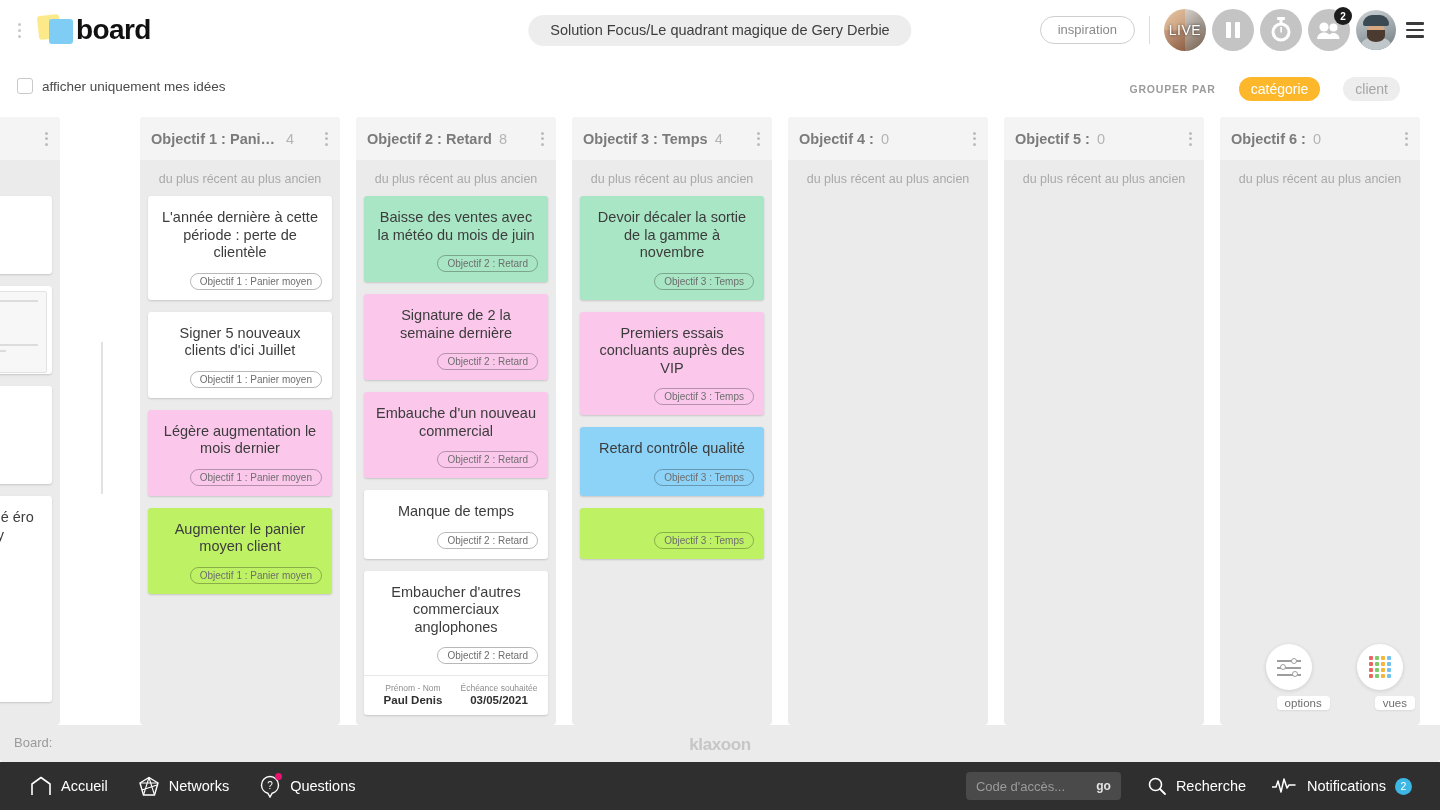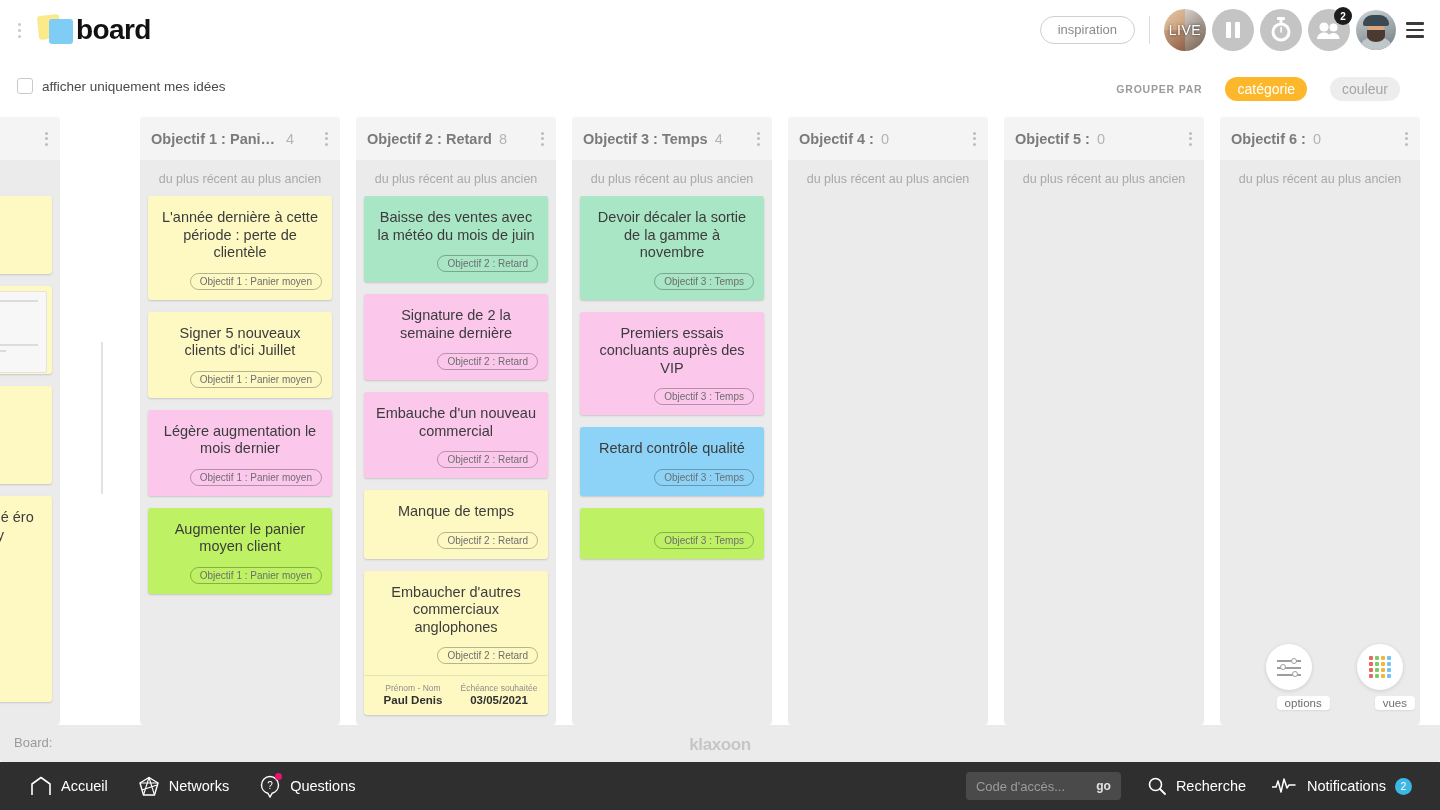--- a/index.html
+++ b/index.html
@@ -120,21 +120,21 @@
   }
   .card-foot {
     display: flex; justify-content: space-between; gap: 8px;
     margin: 11px -10px -10px; padding: 7px 10px 9px;
     border-top: 1px solid rgba(0,0,0,0.09);
   }
   .foot-col { text-align: center; flex: 1; }
   .foot-k { font-size: 8.5px; color: #8d8d8d; display: block; }
   .foot-v { font-size: 11.5px; color: #2f2f2f; font-weight: bold; display: block; margin-top: 1px; }
 
-  .c-yellow { background: #fef9c3; }
+  .c-yellow { background: #ffffff; }
   .c-pink   { background: #fbc8ec; }
   .c-orange { background: #bef264; }
   .c-green  { background: #a9e6c5; }
   .c-blue   { background: #8dd3f7; }
 
   
   .col-partial { left: -140px; width: 200px; }
   .mini-doc { background:#f7f7f7; border:1px solid #e2e2e2; height: 82px; border-radius:2px; position:relative; }
   .mini-doc .ml { position:absolute; left:8px; right:8px; height:2px; background:#dcdcdc; }
 
@@ -195,20 +195,21 @@
       <i></i>
   </div>
   <div class="logo-wrap">
     <div class="logo-mark">
       <div class="sq-y"></div>
         <div class="sq-b"></div>
     </div>
     <div class="logo-text">board</div>
   </div>
 
+  <div class="board-title">Solution Focus/Le quadrant magique de Gery Derbie</div>
 
   <div class="top-right">
     <div class="btn-inspiration">inspiration</div>
     <div class="vsep"></div>
 
     <div class="circ live-tile">
       <span style="background:linear-gradient(140deg,#e8c9a8,#c69a78)"></span>
       <span style="background:linear-gradient(140deg,#d8d2cb,#8c8279)"></span>
       <span style="background:linear-gradient(140deg,#c8a083,#8e5f45)"></span>
       <span style="background:linear-gradient(140deg,#b9a99a,#6d5a4c)"></span>
@@ -258,21 +259,21 @@
 </div>
 
 <div class="subbar">
   <div class="chk-row">
     <div class="chk-box"></div>
     <div class="chk-label">afficher uniquement mes idées</div>
   </div>
   <div class="group-row">
     <div class="group-lbl">GROUPER PAR</div>
     <div class="pill pill-on">catégorie</div>
-    <div class="pill pill-off">couleur</div>
+    <div class="pill pill-off">client</div>
   </div>
 </div>
 
 <div class="board">
 
   <div class="col col-partial" style="height: 608px;">
     <div class="col-head">
       <span class="col-title"></span>
 
       <span class="col-kebab">

